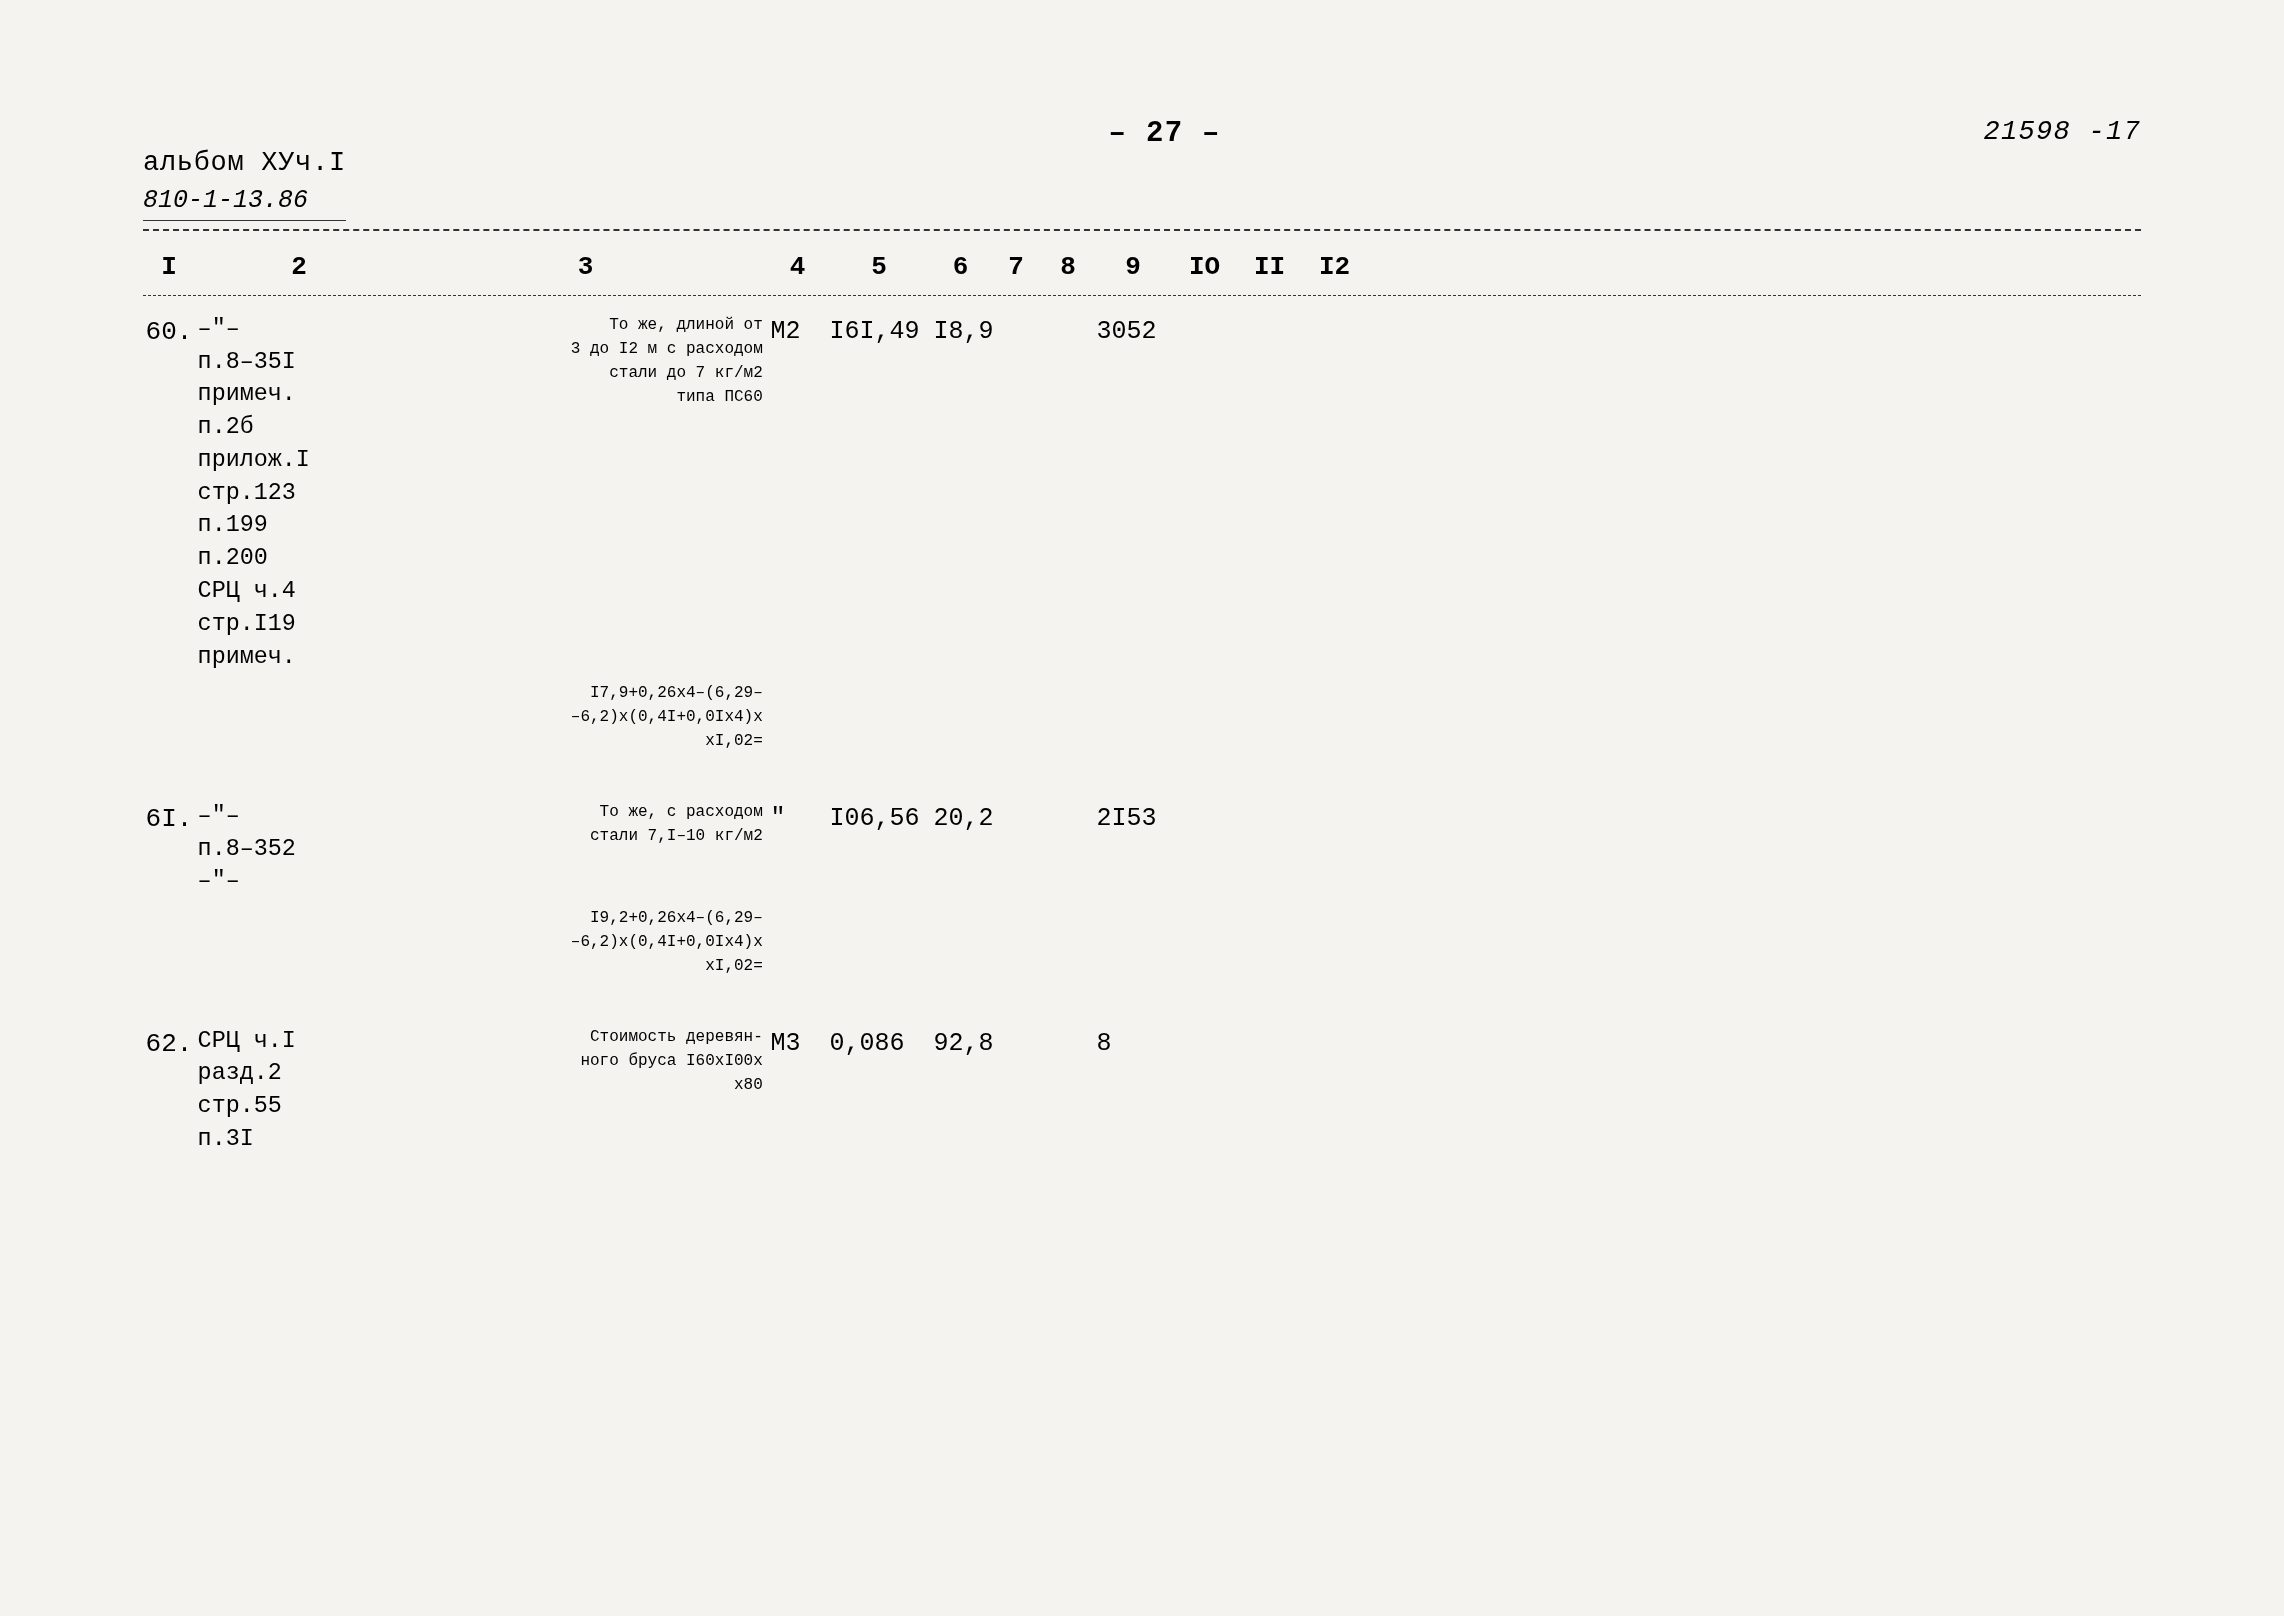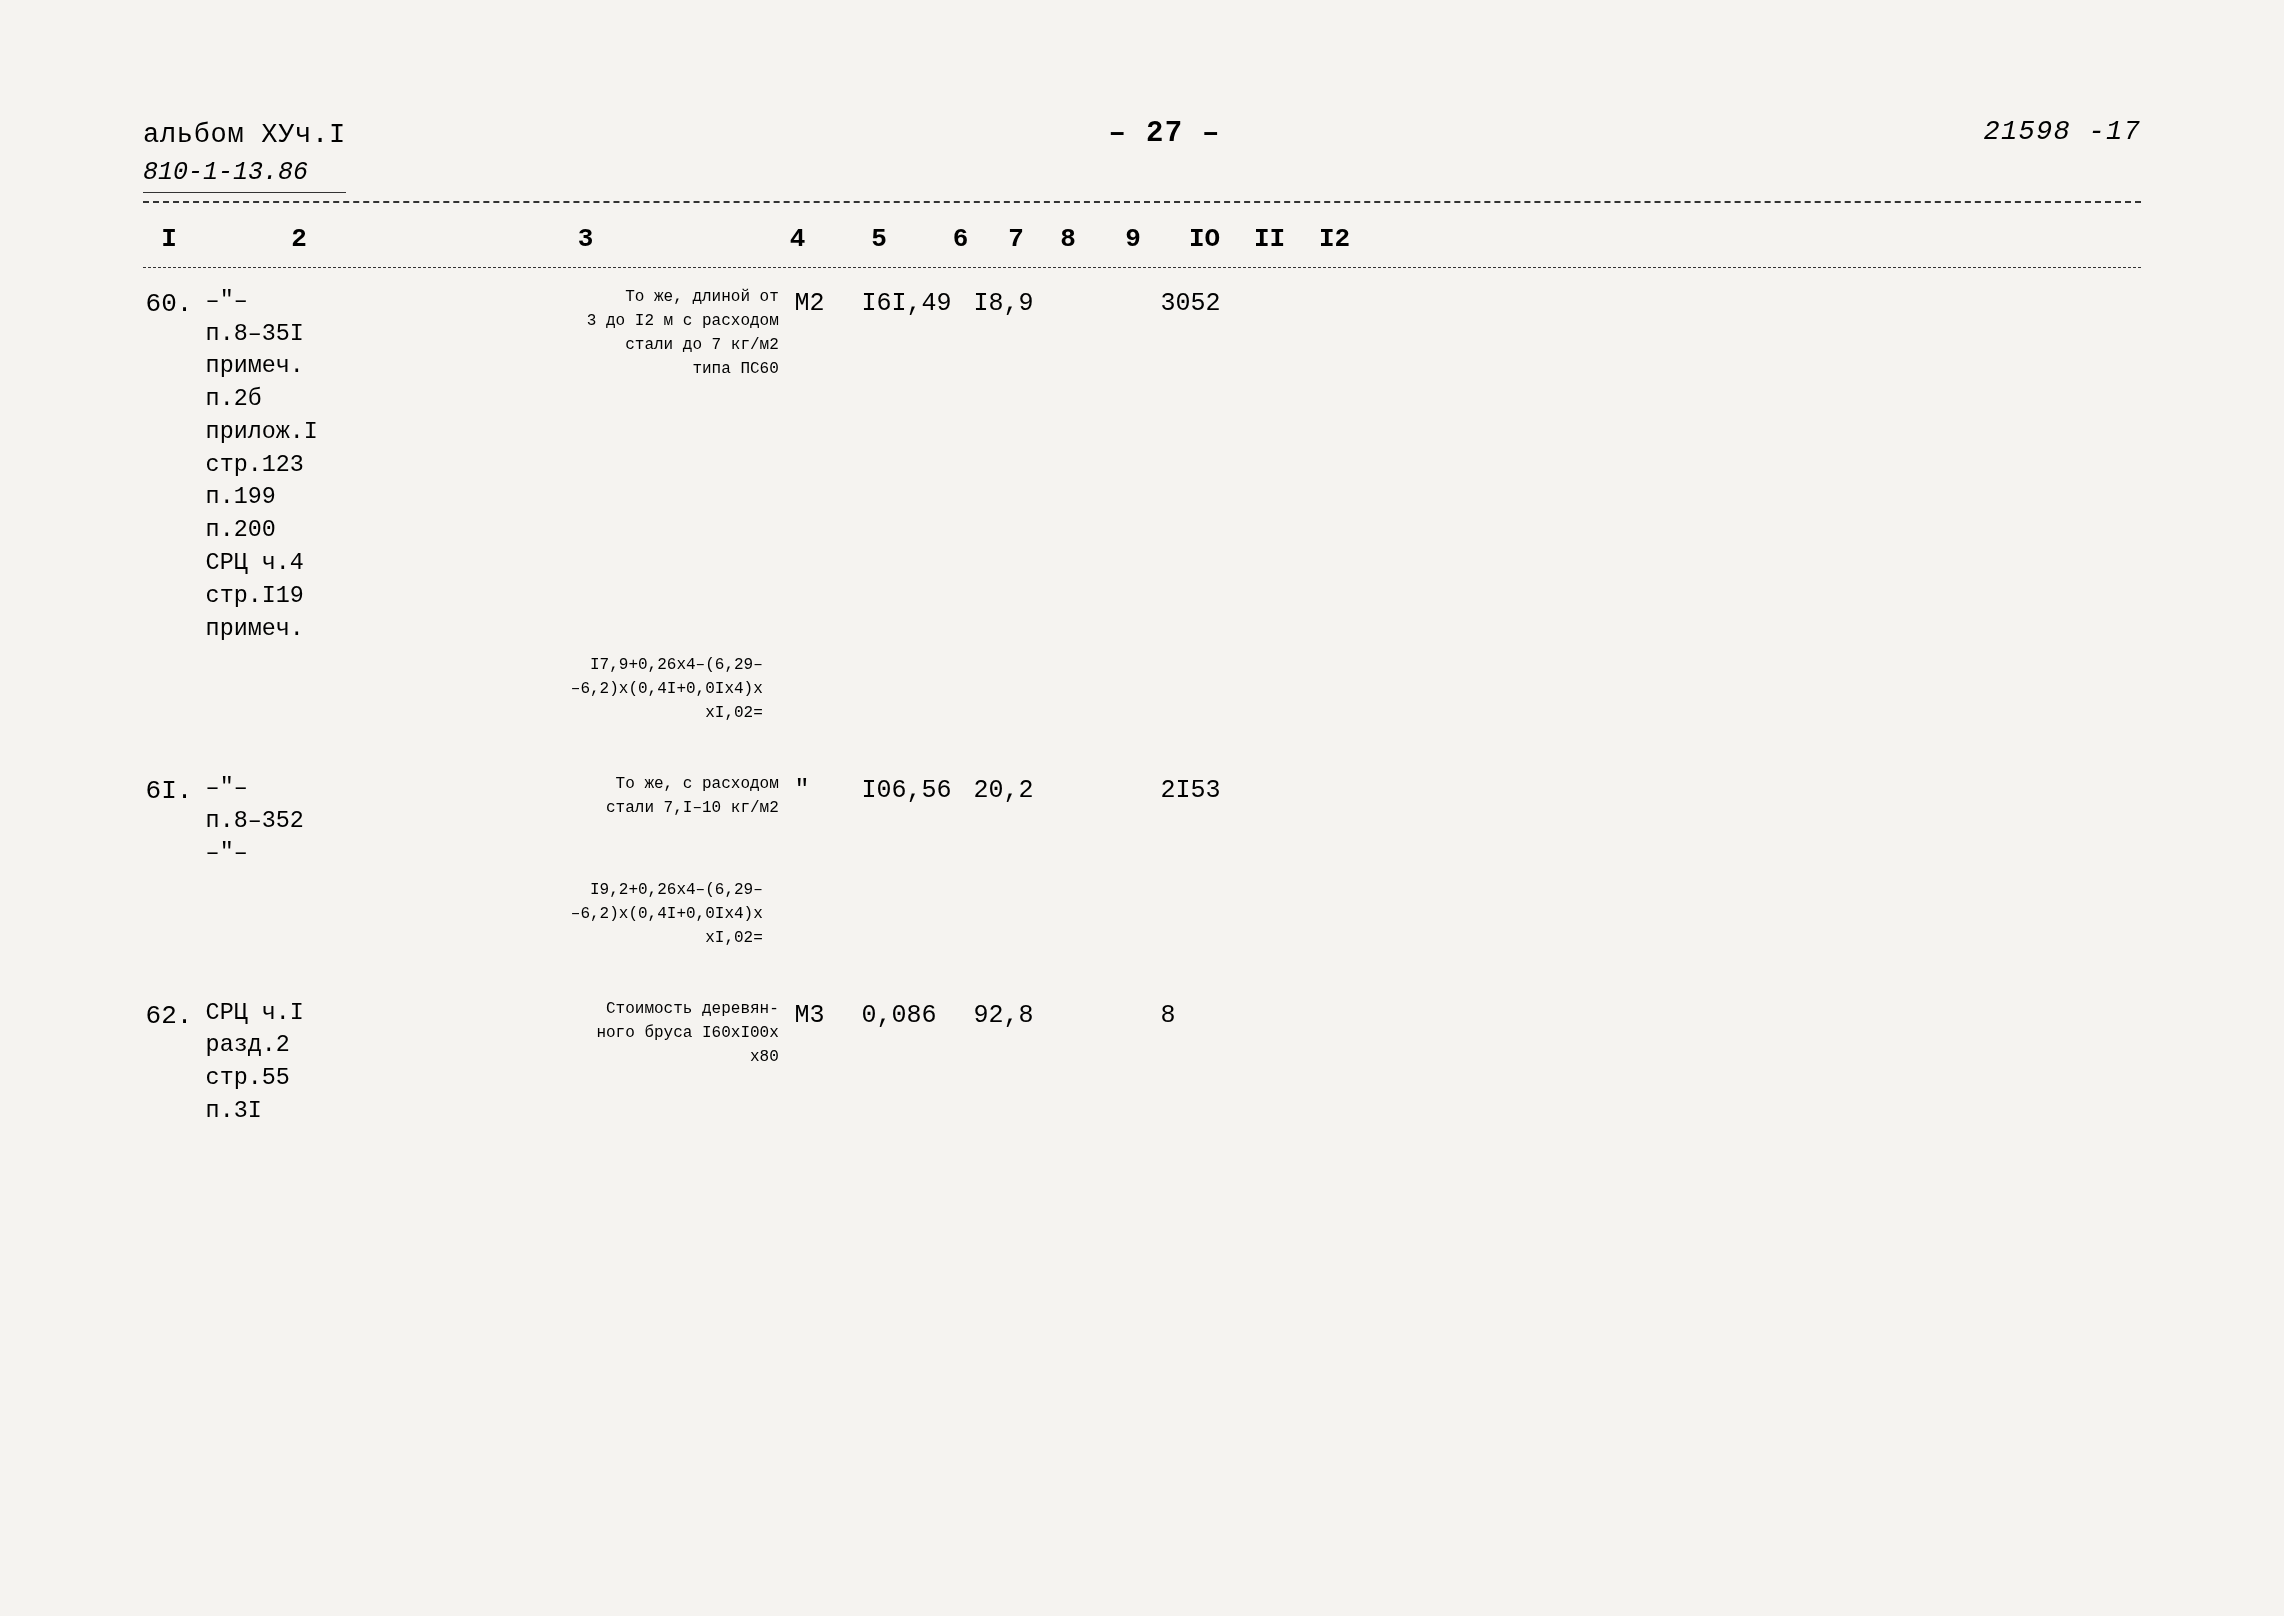--- a/index.html
+++ b/index.html
@@ -28,20 +28,21 @@
     .header-area {
       display: flex;
       justify-content: space-between;
       align-items: flex-start;
       margin-bottom: 5.2px;
     }
 
     .header-left {
       font-size: 25px;
       line-height: 1.4;
+      margin-top: 28px;
     }
 
     .header-left .album-title {
       font-size: 27px;
       font-weight: normal;
       letter-spacing: 0.7px;
     }
 
     .header-left .album-subtitle {
       font-size: 25px;
@@ -97,21 +98,21 @@
       margin-bottom: 39px;
     }
 
     .section-62 {
       margin-bottom: 39px;
     }
 
     .row-main {
       display: grid;
       grid-template-columns: 52px 208px 365px 59px 104px 59px 52px 52px 78px 65px 65px 65px;
-      gap: 8px;
+      gap: 0;
       align-items: start;
     }
 
     .row-formula {
       display: grid;
       grid-template-columns: 52px 208px 365px 59px 104px 59px 52px 52px 78px 65px 65px 65px;
       gap: 0;
       align-items: start;
     }
 

